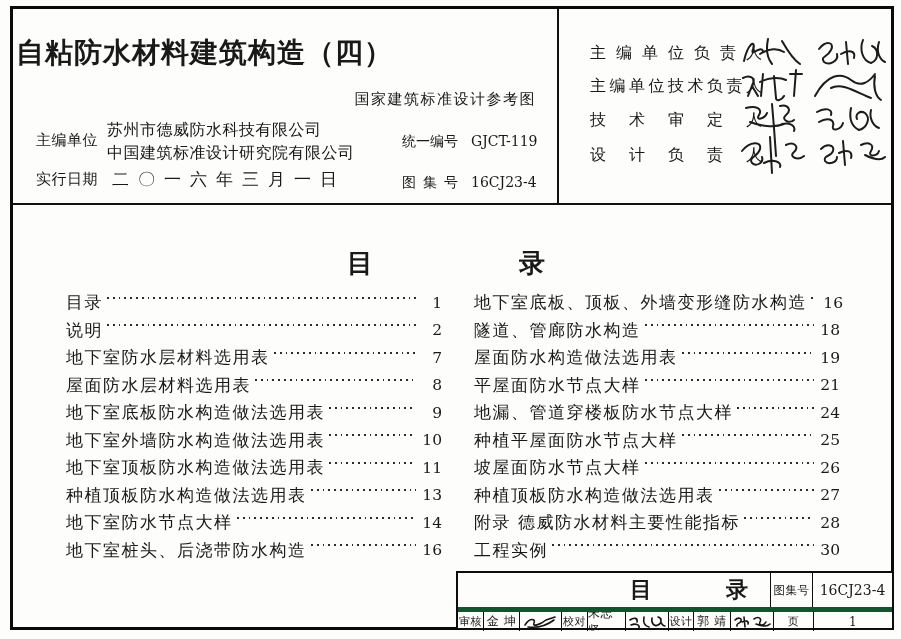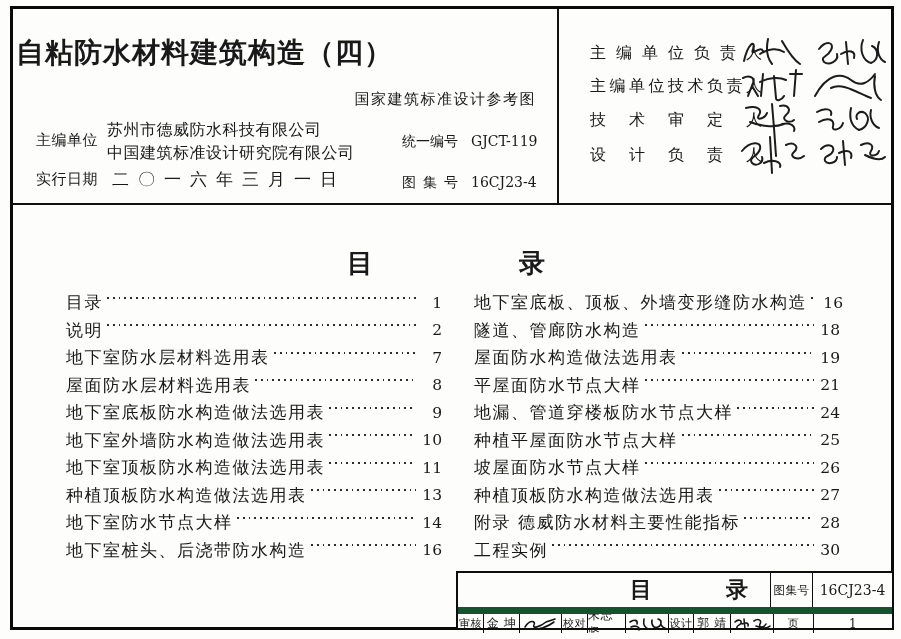--- a/index.html
+++ b/index.html
@@ -39,21 +39,21 @@
   .toc-row{display:flex;align-items:center;height:27.5px;font-size:17px;letter-spacing:1.5px;}
   .toc-title{white-space:nowrap;}
   .leader{flex:1;position:relative;min-width:10px;margin:0 2px;}
   .leader::after{content:"";position:absolute;left:2px;right:2px;bottom:4px;height:2px;
     background-image:repeating-linear-gradient(90deg,#2c2c2c 0 1.8px,transparent 1.8px 5.8px);}
   .toc-page{font-size:15.5px;letter-spacing:0;min-width:22px;text-align:right;font-family:"DejaVu Serif","Liberation Serif",serif;}
 
   
   .tblock{position:absolute;left:456px;top:571px;width:434px;height:55px;border:2px solid #0d0d0d;background:#fdfdfb;}
   .tb-top{display:flex;height:34px;align-items:center;}
-  .tb-bot{display:flex;height:19px;border-top:7px solid #14532d;align-items:flex-start;}
+  .tb-bot{display:flex;height:19px;border-top:5px solid #14532d;align-items:flex-start;}
   .tb-headcell{flex:1 1 auto;display:flex;align-items:center;padding-left:172px;gap:74px;height:100%;}
   .tb-headchar{font-size:22px;font-weight:600;}
   .tb-cell{display:flex;align-items:center;justify-content:center;height:100%;border-left:1.5px solid #0d0d0d;box-sizing:border-box;overflow:hidden;}
   .tb-atlas-label{width:42px;font-size:11.5px;letter-spacing:.5px;}
   .tb-atlas-value{width:80px;font-size:14px;}
   .lab{font-size:11px;letter-spacing:.5px;}
   .nam{font-size:12px;letter-spacing:.5px;}
   .w25{width:25px}.w36{width:36px}.w42{width:42px}.w26{width:26px}.w38{width:38px}
   .w43{width:43px}.w37{width:37px}.w40{width:40px}.wfx{flex:1 1 auto}
   .first{border-left:none;}

